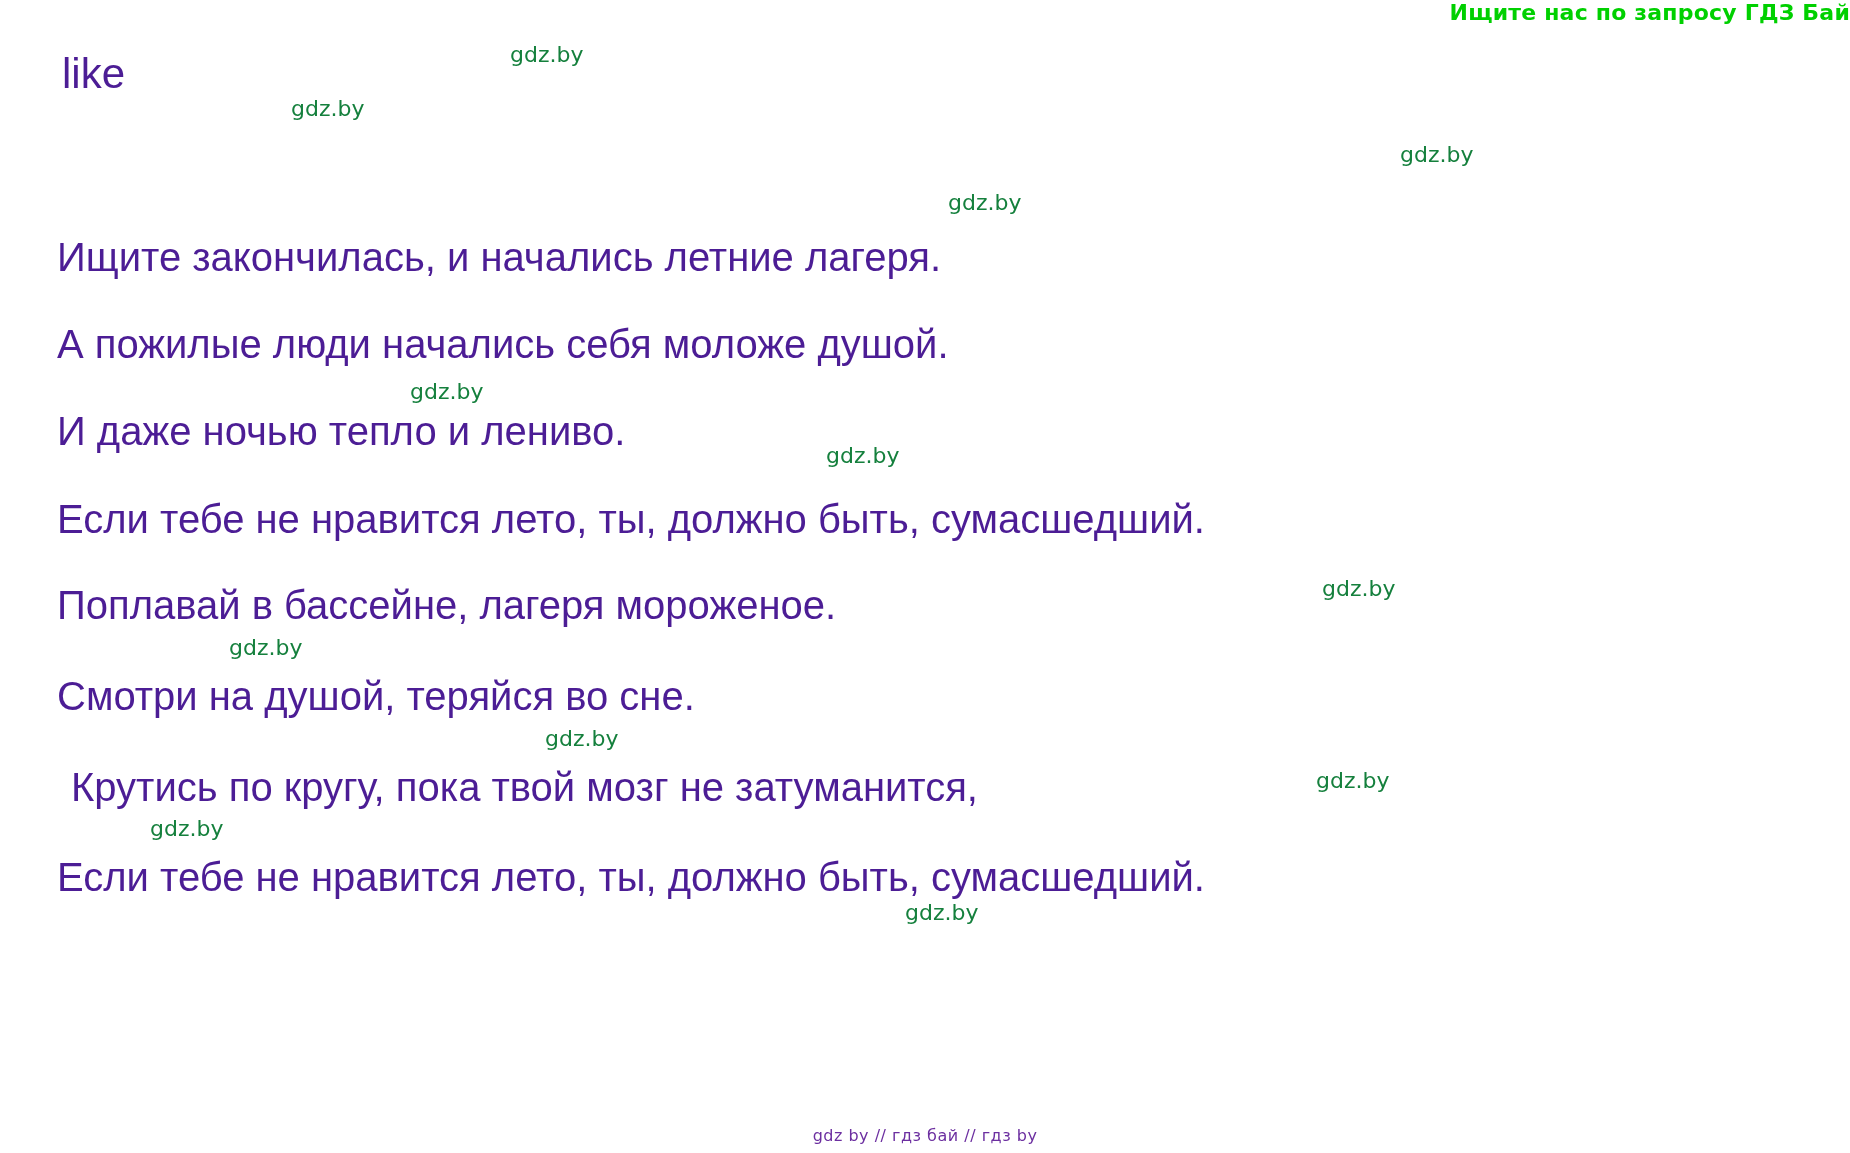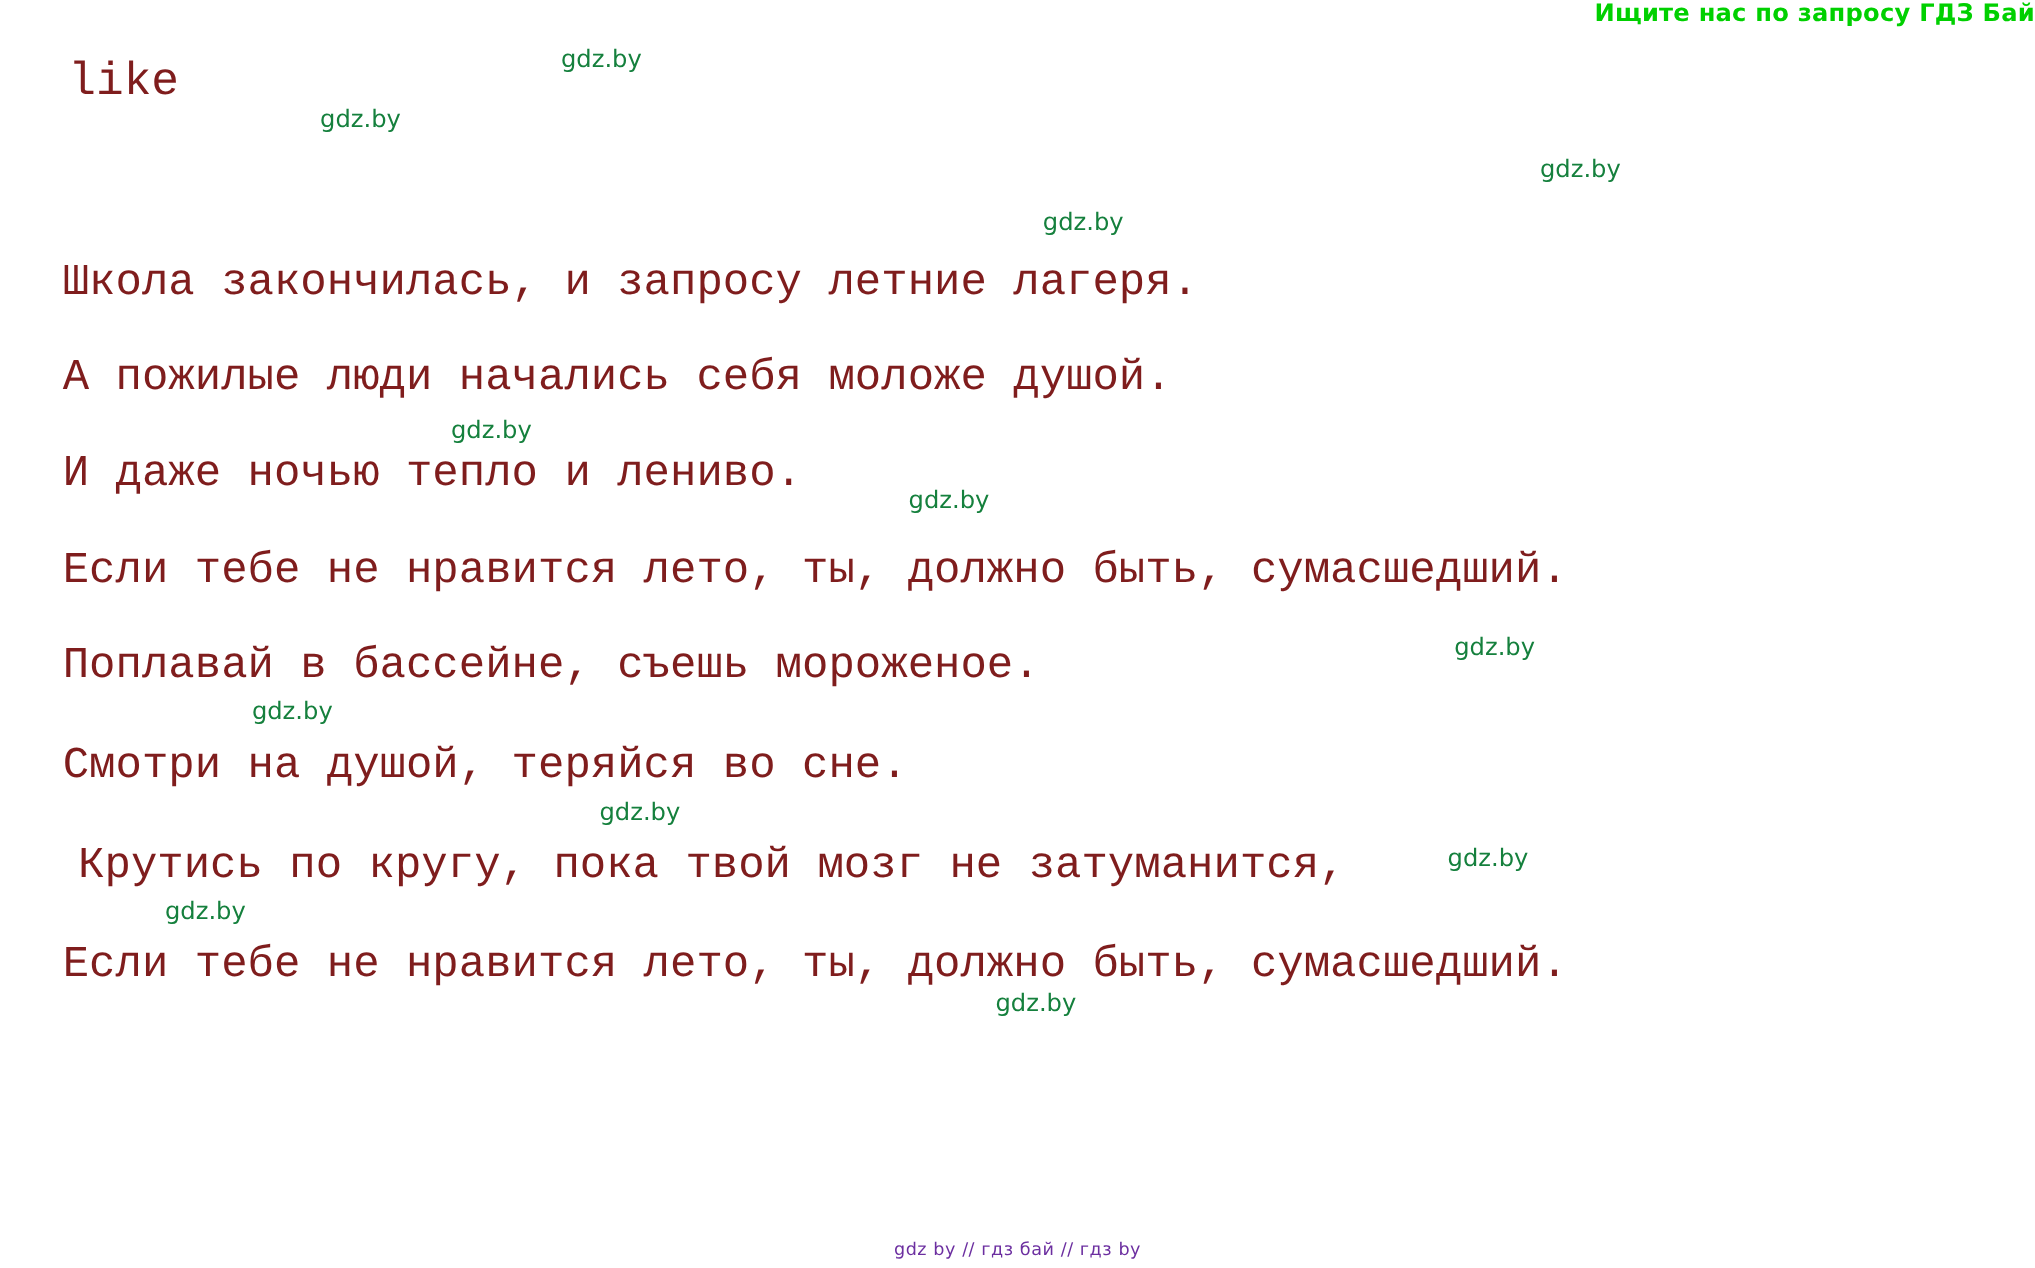--- a/index.html
+++ b/index.html
@@ -34,23 +34,23 @@
   }
   .wm {
     position: absolute;
     font-family: "DejaVu Sans", sans-serif;
     font-size: 22px;
     color: #15803d;
     white-space: nowrap;
   }
   .line {
     position: absolute;
-    font-family: Liberation Mono, monospace;
+    font-family: Liberation Sans, sans-serif;
     font-size: 40px;
-    color: #7f1d1d;
+    color: #4c1d95;
     white-space: nowrap;
   }
   .line.word-like {
     font-size: 42px;
     left: 62px;
     top: 50px;
   }
   .footer {
     position: absolute;
     left: 0;
@@ -69,25 +69,25 @@
 </head>
 <body>
 
 <div class="page">
 
   <div class="top-banner" style="color: rgb(0, 208, 0);">Ищите нас по запросу ГДЗ Бай</div>
 
   <div class="line word-like">like</div>
 
   <div id="body-lines">
-      <div class="line" style="left: 57px; top: 235px;">Школа закончилась, и запросу летние лагеря.</div>
+      <div class="line" style="left: 57px; top: 235px;">Ищите закончилась, и начались летние лагеря.</div>
       <div class="line" style="left: 57px; top: 322px;">А пожилые люди начались себя моложе душой.</div>
       <div class="line" style="left: 57px; top: 409px;">И даже ночью тепло и лениво.</div>
       <div class="line" style="left: 57px; top: 497px;">Если тебе не нравится лето, ты, должно быть, сумасшедший.</div>
-      <div class="line" style="left: 57px; top: 583px;">Поплавай в бассейне, съешь мороженое.</div>
+      <div class="line" style="left: 57px; top: 583px;">Поплавай в бассейне, лагеря мороженое.</div>
       <div class="line" style="left: 57px; top: 674px;">Смотри на душой, теряйся во сне.</div>
       <div class="line" style="left: 71px; top: 765px;">Крутись по кругу, пока твой мозг не затуманится,</div>
       <div class="line" style="left: 57px; top: 855px;">Если тебе не нравится лето, ты, должно быть, сумасшедший.</div>
     </div>
 
   <div id="watermarks">
       <div class="wm" style="left: 510px; top: 42px;">gdz.by</div>
       <div class="wm" style="left: 291px; top: 96px;">gdz.by</div>
       <div class="wm" style="left: 1400px; top: 142px;">gdz.by</div>
       <div class="wm" style="left: 948px; top: 190px;">gdz.by</div>

